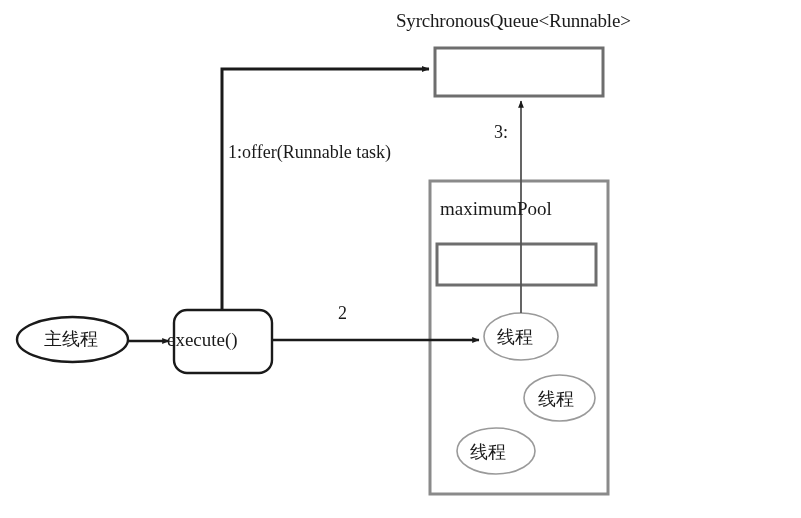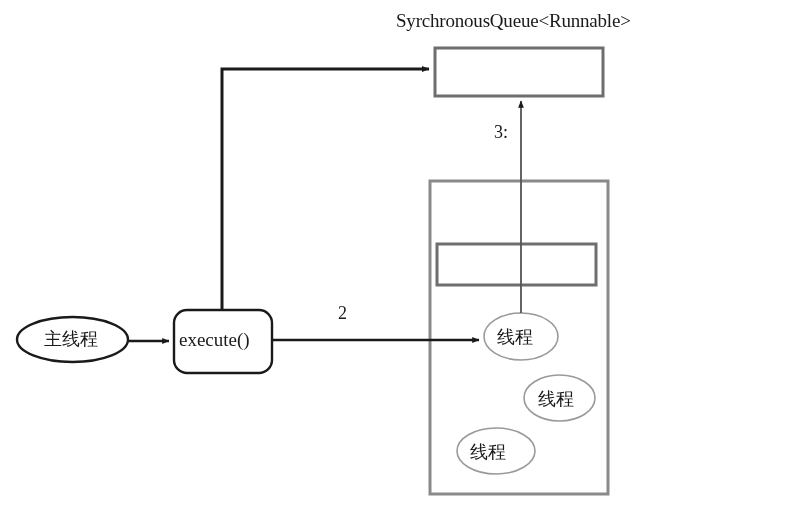--- a/index.html
+++ b/index.html
@@ -34,21 +34,21 @@
   }
   #queue-title  { left: 396px; top: 10px;  font-size: 19px; letter-spacing: -0.2px; }
   #offer-label  { left: 228px; top: 142px; font-size: 18px; }
   #step3-label  { left: 494px; top: 122px; font-size: 18px; }
   #poll-line1   { left: 530px; top: 106px; font-size: 18px; }
   #poll-line2   { left: 530px; top: 144px; font-size: 18px; }
   #step2-label  { left: 338px; top: 303px; font-size: 18px; }
   #maxpool-label{ left: 440px; top: 198px; font-size: 19px; }
   #corepool-label { left: 444px; top: 253px; font-size: 19px; }
   #mainthread-label { left: 44px;  top: 327px; font-size: 18px; }
-  #execute-label  { left: 179px; top: 329px; font-size: 19px; }
+  #execute-label  { left: 167px; top: 329px; font-size: 19px; }
   #thread1-label  { left: 497px; top: 325px; font-size: 18px; }
   #thread2-label  { left: 538px; top: 387px; font-size: 18px; }
   #thread3-label  { left: 470px; top: 440px; font-size: 18px; }
 </style>
 </head>
 <body>
 
 <div id="canvas">
 
   <svg class="layer" viewBox="0 0 801 518" xmlns="http://www.w3.org/2000/svg">
@@ -79,25 +79,27 @@
 
     <path d="M128,341 L169,341" fill="none" stroke="#1a1a1a" stroke-width="2.4" marker-end="url(#arrow-dark-sm)"></path>
 
     <path d="M272,340 L479,340" fill="none" stroke="#1a1a1a" stroke-width="2.4" marker-end="url(#arrow-dark-sm)"></path>
 
     <path d="M521,313 L521,101" fill="none" stroke="#555555" stroke-width="1.8" marker-end="url(#arrow-dark-sm)"></path>
   </svg>
 
   <div class="lbl" id="queue-title">SyrchronousQueue&lt;Runnable&gt;</div>
 
+  <div class="lbl" id="offer-label">1:offer(Runnable task)</div>
 
   <div class="lbl" id="step3-label">3:</div>
 
   <div class="lbl" id="step2-label">2</div>
 
+  <div class="lbl" id="maxpool-label">maximumPool</div>
 
   <div class="lbl lbl-cn" id="mainthread-label">主线程</div>
   <div class="lbl" id="execute-label">execute()</div>
 
   <div class="lbl lbl-cn" id="thread1-label">线程</div>
   <div class="lbl lbl-cn" id="thread2-label">线程</div>
   <div class="lbl lbl-cn" id="thread3-label">线程</div>
 
 </div>
 

